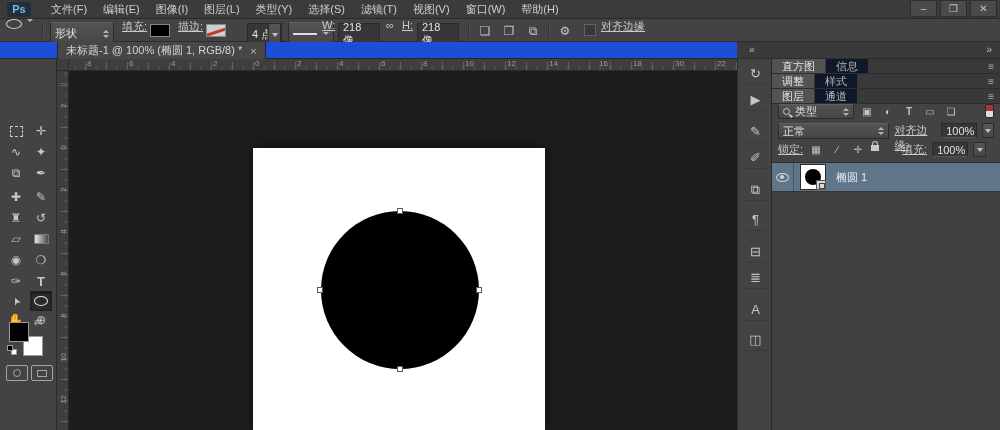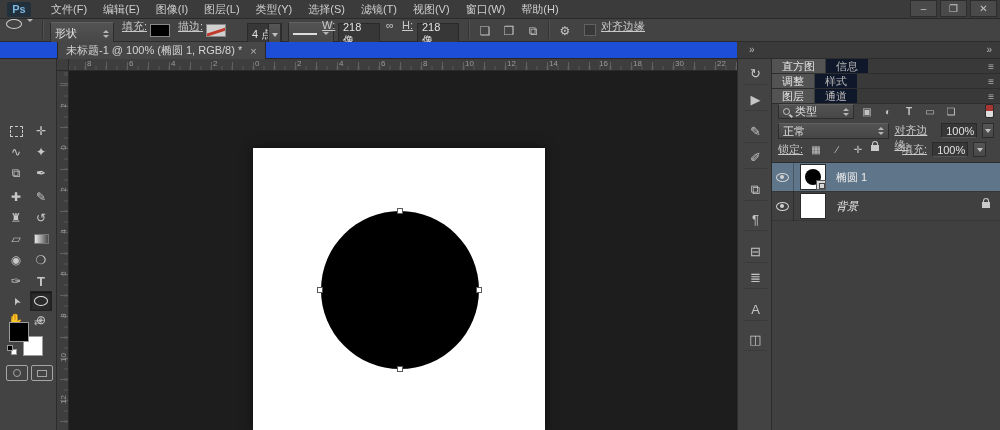--- a/index.html
+++ b/index.html
@@ -451,22 +451,14 @@
     <div class="layer-row selected">
       <div class="eye-cell">
           <span class="eye"></span>
         </div>
       <div class="thumb">
         <div class="circle"></div>
         <div class="badge"></div>
       </div>
       <span class="lname">椭圆 1</span>
     </div>
-    <div class="layer-row">
-      <div class="eye-cell">
-          <span class="eye"></span>
-        </div>
-      <div class="thumb"></div>
-      <span class="lname italic">背景</span>
-      <span class="lockmini row-lock"></span>
-    </div>
   </div>
 </div>
 
 </body></html>

